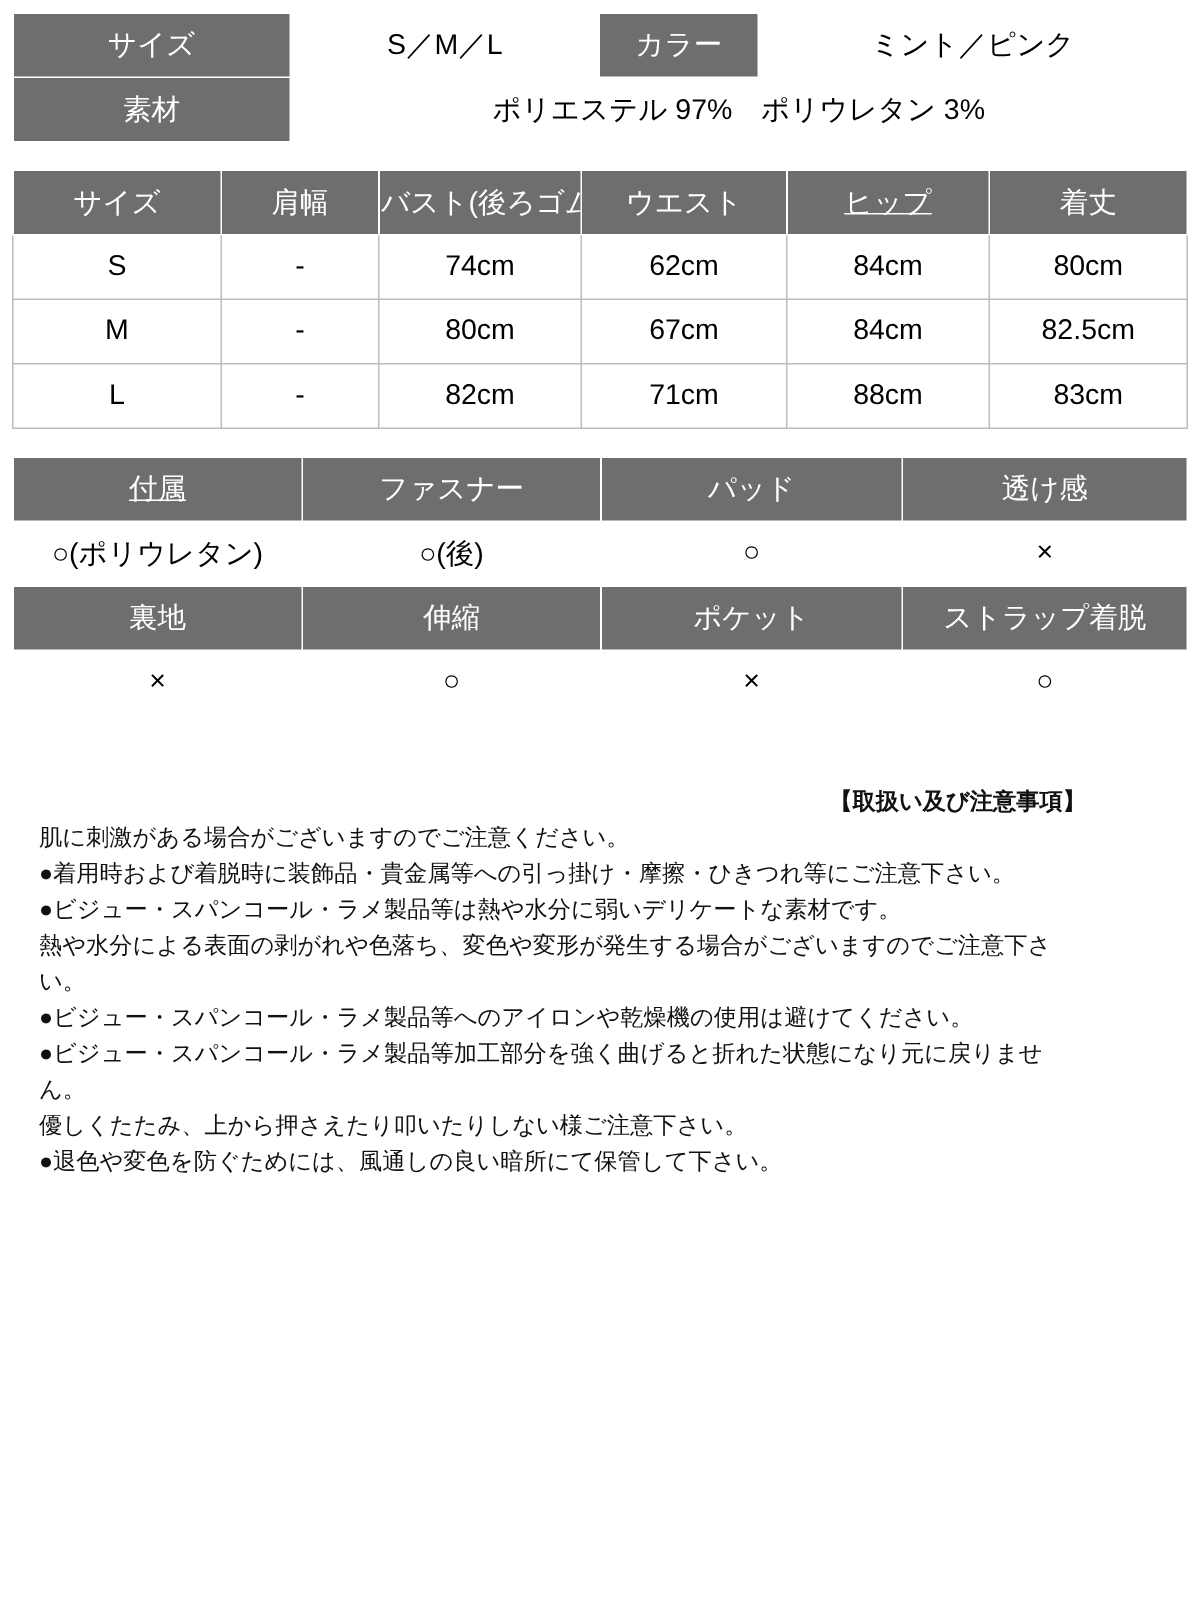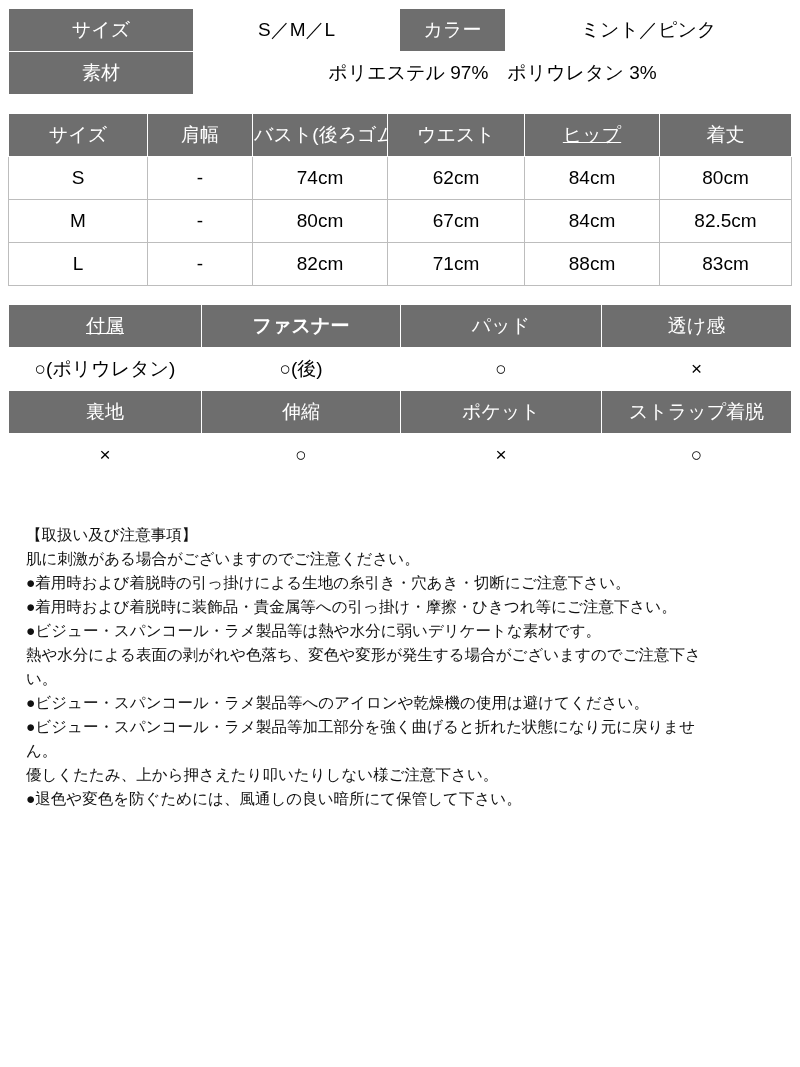--- a/index.html
+++ b/index.html
@@ -53,21 +53,22 @@
 
   .notes {
     margin-top: 8px;
     padding-left: 18px;
     font-size: 15.5px;
     line-height: 1.55;
     color: #111;
     letter-spacing: 0px;
   }
   .notes .title {
-    font-weight: normal;
+    font-weight: bold;
+    text-align: right;
   }
   .notes p {
     margin: 0;
   }
   .circle-txt { letter-spacing: 0; }
 </style>
 </head>
 <body>
 
 <div class="page">
@@ -125,21 +126,21 @@
       </tr>
     </tbody>
   </table>
 
   <div class="spacer-18"></div>
 
   <table>
     <tbody>
       <tr>
         <td class="hdr" style="width:190px;text-decoration:underline;">付属</td>
-        <td class="hdr" style="width:196px;font-weight:bold;">ファスナー</td>
+        <td class="hdr" style="width:196px;">ファスナー</td>
         <td class="hdr" style="width:198px;">パッド</td>
         <td class="hdr">透け感</td>
       </tr>
       <tr>
         <td class="circle-txt">○(ポリウレタン)</td>
         <td class="circle-txt">○(後)</td>
         <td class="circle-txt">○</td>
         <td class="circle-txt">×</td>
       </tr>
       <tr>
@@ -155,21 +156,20 @@
         <td class="circle-txt">○</td>
       </tr>
     </tbody>
   </table>
 
   <div class="spacer-38"></div>
 
   <div class="notes">
     <p class="title">【取扱い及び注意事項】</p>
     <p>肌に刺激がある場合がございますのでご注意ください。</p>
-    <p>●着用時および着脱時の引っ掛けによる生地の糸引き・穴あき・切断にご注意下さい。</p>
     <p>●着用時および着脱時に装飾品・貴金属等への引っ掛け・摩擦・ひきつれ等にご注意下さい。</p>
     <p>●ビジュー・スパンコール・ラメ製品等は熱や水分に弱いデリケートな素材です。</p>
     <p>熱や水分による表面の剥がれや色落ち、変色や変形が発生する場合がございますのでご注意下さい。</p>
     <p>●ビジュー・スパンコール・ラメ製品等へのアイロンや乾燥機の使用は避けてください。</p>
     <p>●ビジュー・スパンコール・ラメ製品等加工部分を強く曲げると折れた状態になり元に戻りません。</p>
     <p>優しくたたみ、上から押さえたり叩いたりしない様ご注意下さい。</p>
     <p>●退色や変色を防ぐためには、風通しの良い暗所にて保管して下さい。</p>
   </div>
 
 </div>

